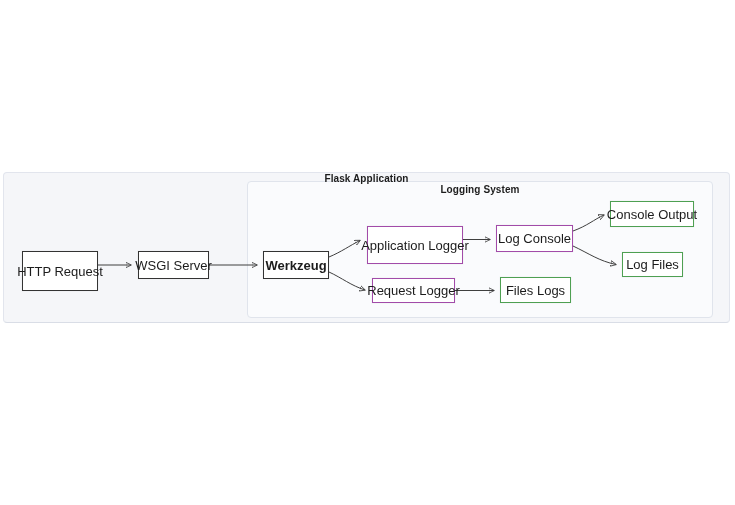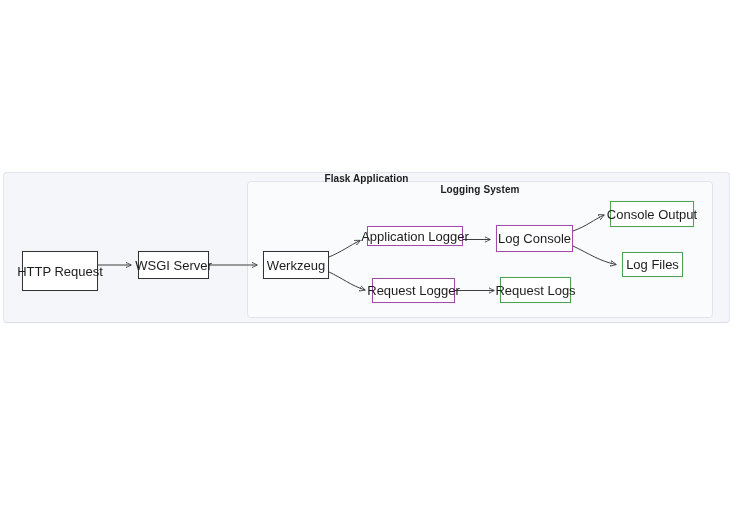--- a/index.html
+++ b/index.html
@@ -43,22 +43,22 @@
     display:flex;align-items:center;justify-content:center;
     font-size:13px;font-weight:500;color:var(--label);
     border:1.4px solid var(--default_border);
     box-shadow:0 0 0 0.5px rgba(0,0,0,0.04);
     white-space:nowrap;
   }
   .node.purple{border-color:var(--purple_border);}
   .node.green{border-color:var(--green_border);}
   #n-http{left:22px;top:251px;width:76px;height:40px;}
   #n-wsgi{left:138px;top:251px;width:71px;height:28px;}
-  #n-werkzeug{left:263px;top:251px;width:66px;height:28px;}
-  #n-applogger{left:367px;top:226px;width:96px;height:20px;}
+  #n-werkzeug{left:263px;top:251px;width:66px;height:28px;font-weight:bold;}
+  #n-applogger{left:367px;top:226px;width:96px;height:38px;}
   #n-handlers{left:496px;top:225px;width:77px;height:27px;}
   #n-console{left:610px;top:201px;width:84px;height:26px;}
   #n-logfiles{left:622px;top:252px;width:61px;height:25px;}
   #n-reqlogger{left:372px;top:278px;width:83px;height:25px;}
   #n-accesslogs{left:500px;top:277px;width:71px;height:26px;}
   svg.edges{position:absolute;left:0;top:0;width:735px;height:505px;pointer-events:none;}
   svg.edges path{stroke:var(--edge);stroke-width:1;fill:none;}
 </style>
 </head>
 <body>
@@ -88,15 +88,15 @@
   </svg>
 
   <div class="node" id="n-http">HTTP Request</div>
   <div class="node" id="n-wsgi">WSGI Server</div>
   <div class="node" id="n-werkzeug">Werkzeug</div>
   <div class="node purple" id="n-applogger">Application Logger</div>
   <div class="node purple" id="n-handlers">Log Console</div>
   <div class="node green" id="n-console">Console Output</div>
   <div class="node green" id="n-logfiles">Log Files</div>
   <div class="node purple" id="n-reqlogger">Request Logger</div>
-  <div class="node green" id="n-accesslogs">Request Logs</div>
+  <div class="node green" id="n-accesslogs">Files Logs</div>
 
 </div>
 
 </body></html>

